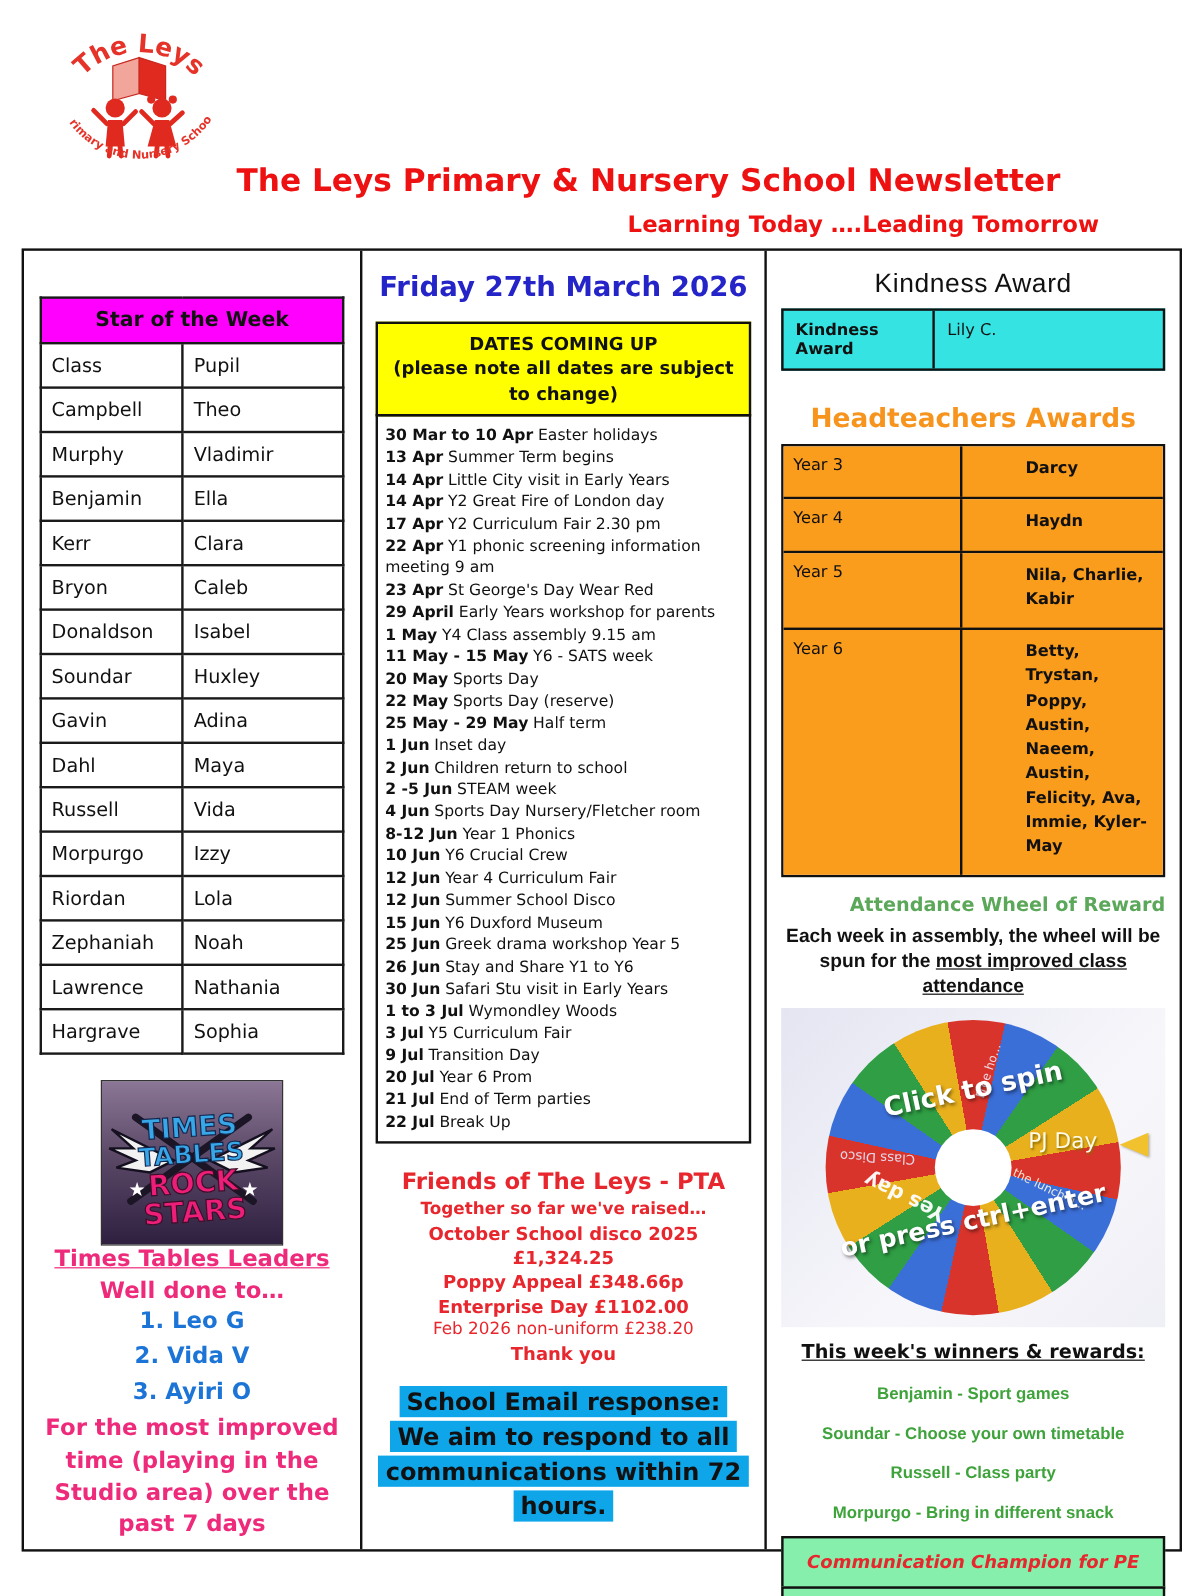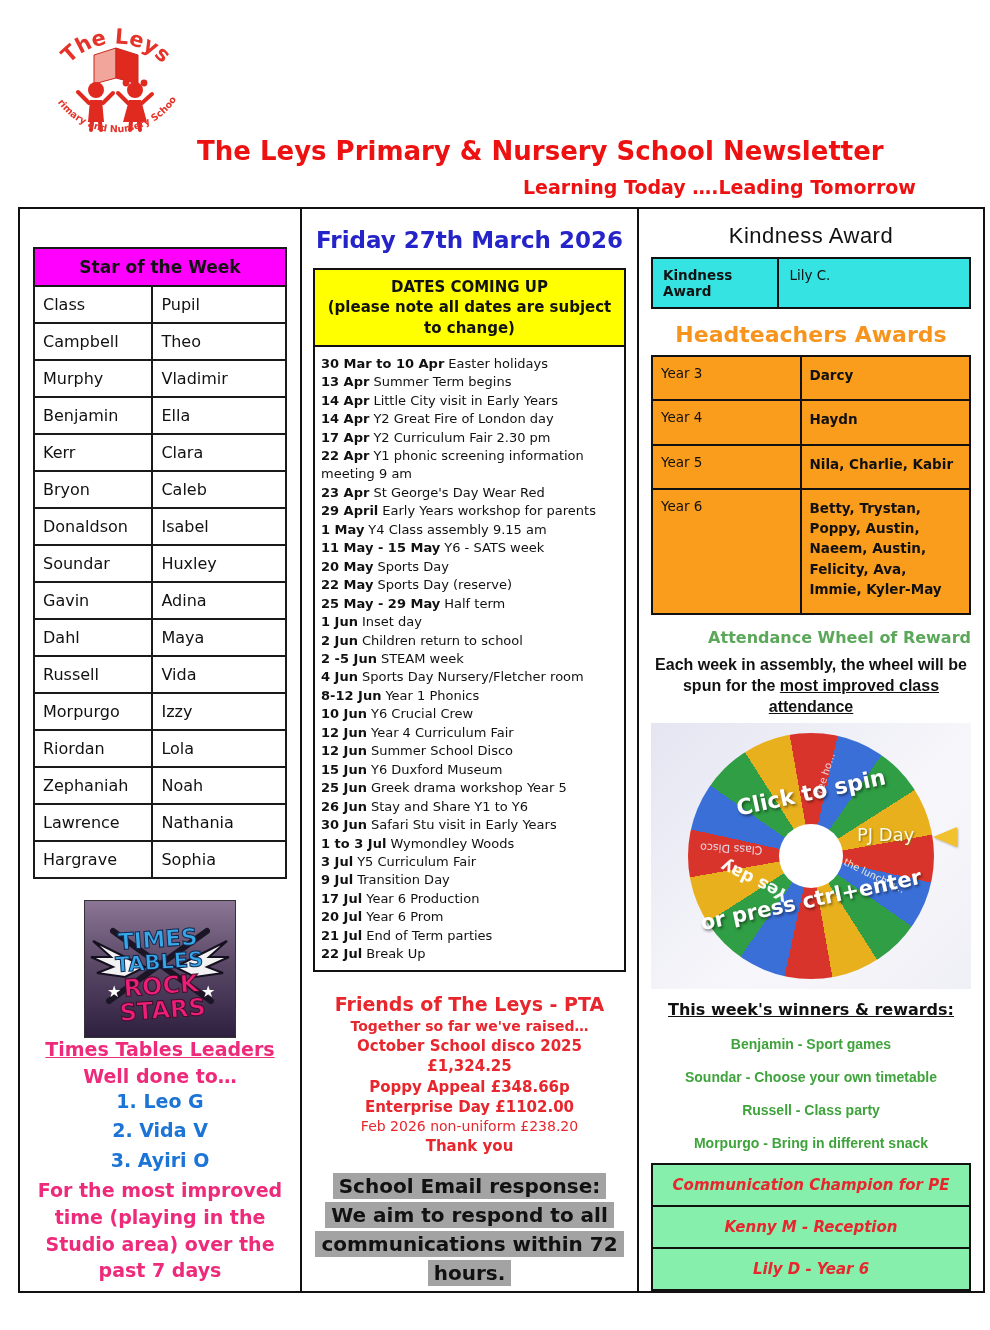--- a/index.html
+++ b/index.html
@@ -39,30 +39,30 @@
   .dates-box{border:2px solid #111;margin-top:-2px;padding:8px 6px 6px;font-size:13px;line-height:1.42;}
   .date-line b{margin-right:4px;}
   .pta{margin-top:20px;text-align:center;color:#e8262d;line-height:1.35;}
   .pta-title{font-size:19px;font-weight:bold;}
   .pta-sub{font-size:14px;font-weight:bold;}
   .pta-item{font-size:15px;font-weight:bold;text-align:center;}
   .pta-light{font-size:14px;font-weight:normal;}
   .pta-thanks{font-size:15px;font-weight:bold;}
   .email-wrap{margin-top:16px;text-align:center;font-size:20px;font-weight:bold;line-height:1.45;}
   .email-row{display:block;}
-  .hl{background:#a3a3a3;padding:1px 6px;color:#111;}
+  .hl{background:#0ea5e9;padding:1px 6px;color:#111;}
 
   
   .kindness-title{text-align:center;font-size:22px;font-weight:500;letter-spacing:.5px;margin-top:6px;font-family:"Liberation Sans",sans-serif;}
   .kindness-table{display:flex;border:2px solid #111;margin-top:8px;background:#35e3e3;}
   .k-cell1{width:40%;border-right:2px solid #111;padding:8px 10px;font-weight:bold;font-size:13.5px;box-sizing:border-box;}
   .k-cell2{flex:1;padding:8px 10px;font-size:13.5px;}
-  .ht-title{color:#f7941d;font-size:22px;font-weight:bold;text-align:center;margin-top:13px;}
+  .ht-title{color:#f7941d;font-size:22px;font-weight:bold;text-align:center;margin-top:28px;}
   .ht-table{border:2px solid #111;margin-top:8px;}
-  .ht-row{display:flex;border-bottom:2px solid #111;background:#fa9c1c;}
+  .ht-row{display:flex;border-bottom:2px solid #111;background:#fa9c1c;gap:45px;}
   .ht-row:last-child{border-bottom:none;}
   .ht-year{width:47%;border-right:2px solid #111;padding:8px 8px 14px;font-size:13.5px;box-sizing:border-box;}
   .ht-names{flex:1;padding:8px 8px 14px;font-size:13.5px;font-weight:bold;line-height:1.5;}
   .att-title{color:#5ca85a;font-weight:bold;text-align:right;font-size:16px;margin-top:13px;}
   .att-text{font-weight:bold;text-align:center;font-size:16px;line-height:1.3;margin-top:8px;font-family:"Liberation Sans",sans-serif;}
   .att-text u{text-decoration:underline;}
   .wheel-area{margin-top:6px;height:266px;position:relative;background:linear-gradient(135deg,#e5e5f2 0%,#f7f7fb 60%,#efeff6 100%);overflow:hidden;}
   .wheel{position:absolute;width:246px;height:246px;border-radius:50%;left:50%;top:50%;transform:translate(-50%,-50%);}
   .wheel-center{position:absolute;width:64px;height:64px;border-radius:50%;background:#fff;left:50%;top:50%;transform:translate(-50%,-50%);}
   .wheel span{position:absolute;white-space:nowrap;}
@@ -324,23 +324,20 @@
           <div class="date-line">
           <b>1 to 3 Jul</b><span>Wymondley Woods</span>
         </div>
           <div class="date-line">
           <b>3 Jul</b><span>Y5 Curriculum Fair</span>
         </div>
           <div class="date-line">
           <b>9 Jul</b><span>Transition Day</span>
         </div>
           <div class="date-line">
-          <b>17 Jul</b><span>Year 6 Production</span>
-        </div>
-          <div class="date-line">
           <b>20 Jul</b><span>Year 6 Prom</span>
         </div>
           <div class="date-line">
           <b>21 Jul</b><span>End of Term parties</span>
         </div>
           <div class="date-line">
           <b>22 Jul</b><span>Break Up</span>
         </div>
         </div>
 

